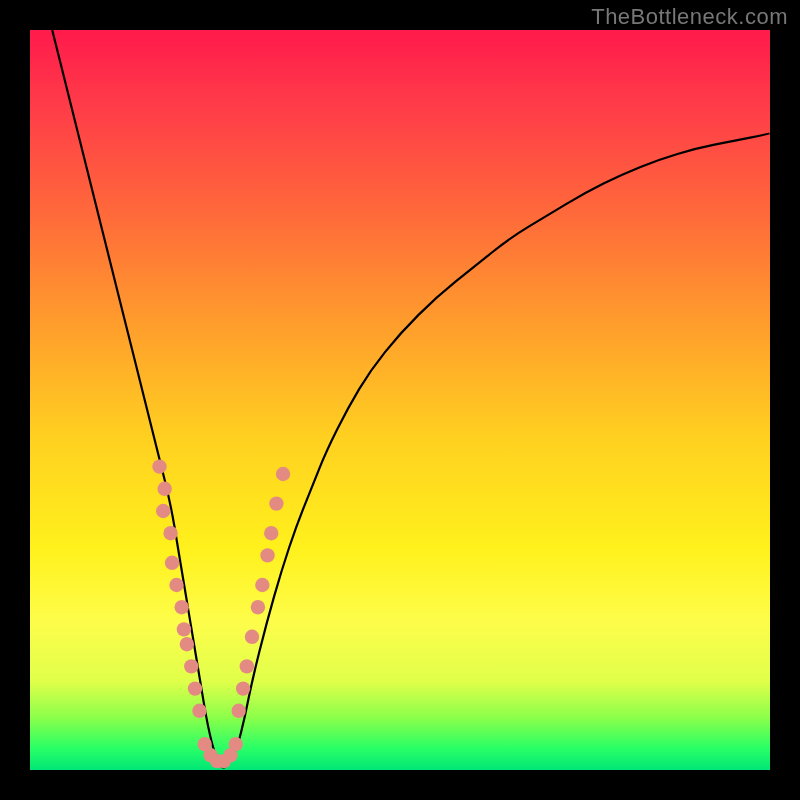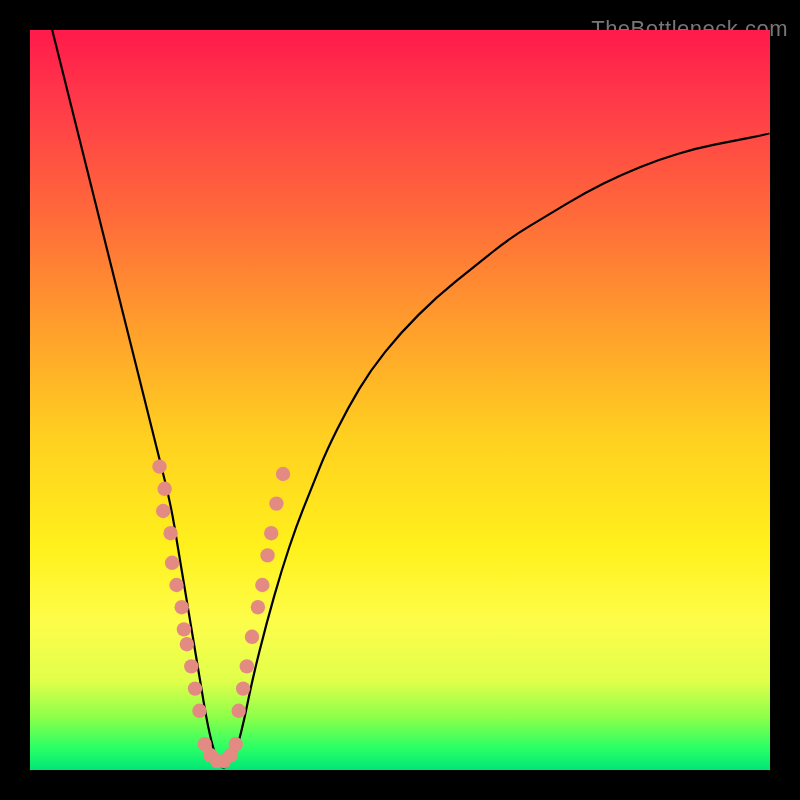--- a/index.html
+++ b/index.html
@@ -34,21 +34,20 @@
   }
   .watermark {
     position: absolute;
     top: 4px;
     right: 12px;
     color: #777;
     font-size: 22px;
     font-weight: 500;
     letter-spacing: 0.5px;
     user-select: none;
-    margin-top: 12px;
   }
   svg.plot {
     position: absolute;
     left: 0;
     top: 0;
     width: 740px;
     height: 740px;
     overflow: visible;
   }
   .curve {

